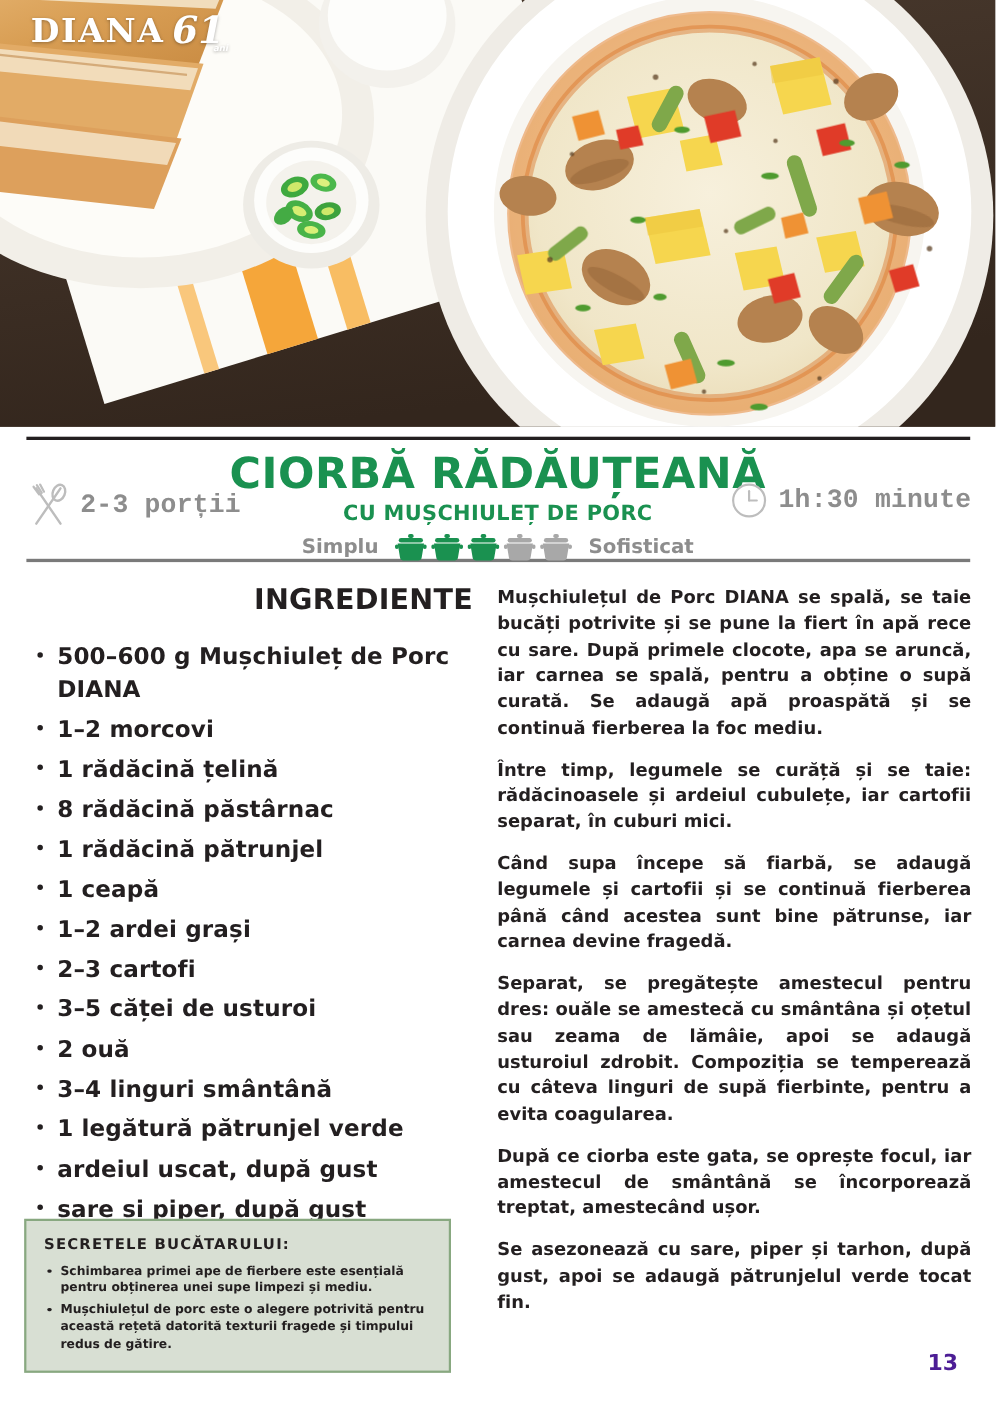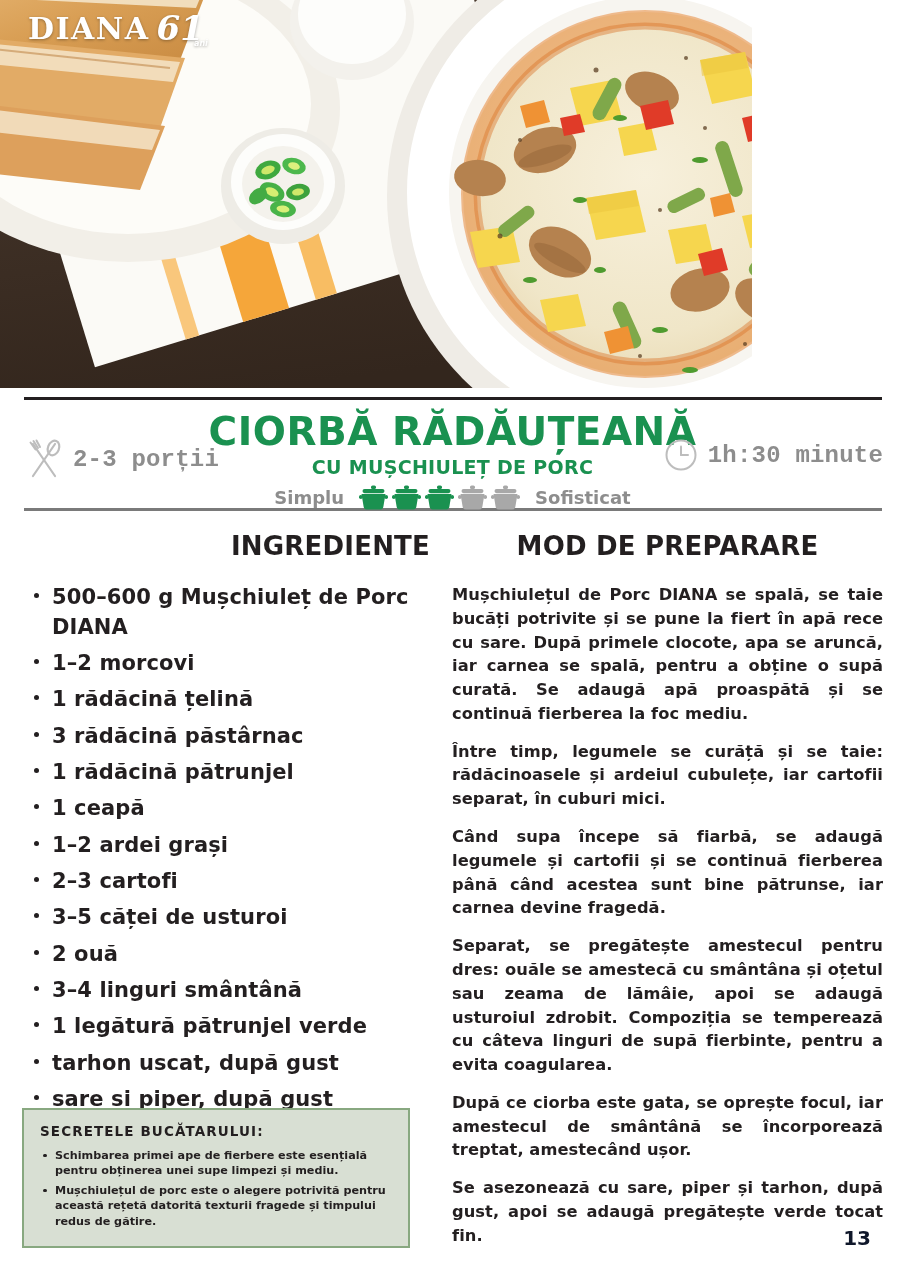--- a/index.html
+++ b/index.html
@@ -9,21 +9,21 @@
     height: 1280px;
     background: #ffffff;
     font-family: "DejaVu Sans", "Liberation Sans", sans-serif;
     overflow: hidden;
     position: relative;
   }
 
   
   .photo {
     position: relative;
-    width: 752px;
+    width: 905px;
     height: 388px;
     overflow: hidden;
     background: #3a2d24;
   }
   .photo-svg { position: absolute; inset: 0; width: 905px; height: 388px; display: block; }
 
   .logo {
     position: absolute;
     left: 28px;
     top: 14px;
@@ -220,21 +220,21 @@
     border-radius: 50%;
     background: #231f20;
   }
 
   .page-number {
     position: absolute;
     right: 34px;
     bottom: 30px;
     font-size: 20px;
     font-weight: bold;
-    color: #0f172a;
+    color: #4c1d95;
   }
 </style>
 </head>
 <body>
 
 <div class="photo">
   <svg class="photo-svg" viewBox="0 0 905 388" preserveAspectRatio="xMidYMid slice">
     <defs>
       <radialGradient id="soupg" cx="50%" cy="45%" r="62%">
         <stop offset="0%" stop-color="#f7f0dc"></stop>
@@ -483,42 +483,41 @@
 
 <div class="rule-bottom"></div>
 
 <div class="content">
   <div class="col-left">
     <h2 class="section-head">INGREDIENTE</h2>
     <ul class="ing-list">
         <li>500–600 g Mușchiuleț de Porc DIANA</li>
         <li>1–2 morcovi</li>
         <li>1 rădăcină țelină</li>
-        <li>3 rădăcină păstârnac</li>
+        <li>8 rădăcină păstârnac</li>
         <li>1 rădăcină pătrunjel</li>
         <li>1 ceapă</li>
         <li>1–2 ardei grași</li>
         <li>2–3 cartofi</li>
         <li>3–5 căței de usturoi</li>
         <li>2 ouă</li>
         <li>3–4 linguri smântână</li>
         <li>1 legătură pătrunjel verde</li>
-        <li>tarhon uscat, după gust</li>
+        <li>ardeiul uscat, după gust</li>
         <li>sare și piper, după gust</li>
       </ul>
   </div>
   <div class="col-right">
-    <h2 class="section-head center">MOD DE PREPARARE</h2>
     <div class="prep">
         <p>Mușchiulețul de Porc DIANA se spală, se taie bucăți potrivite și se pune la fiert în apă rece cu sare. După primele clocote, apa se aruncă, iar carnea se spală, pentru a obține o supă curată. Se adaugă apă proaspătă și se continuă fierberea la foc mediu.</p>
         <p>Între timp, legumele se curăță și se taie: rădăcinoasele și ardeiul cubulețe, iar cartofii separat, în cuburi mici.</p>
         <p>Când supa începe să fiarbă, se adaugă legumele și cartofii și se continuă fierberea până când acestea sunt bine pătrunse, iar carnea devine fragedă.</p>
         <p>Separat, se pregătește amestecul pentru dres: ouăle se amestecă cu smântâna și oțetul sau zeama de lămâie, apoi se adaugă usturoiul zdrobit. Compoziția se temperează cu câteva linguri de supă fierbinte, pentru a evita coagularea.</p>
         <p>După ce ciorba este gata, se oprește focul, iar amestecul de smântână se încorporează treptat, amestecând ușor.</p>
-        <p>Se asezonează cu sare, piper și tarhon, după gust, apoi se adaugă pregătește verde tocat fin.</p>
+        <p>Se asezonează cu sare, piper și tarhon, după gust, apoi se adaugă pătrunjelul verde tocat fin.</p>
       </div>
   </div>
 </div>
 
 <div class="secrets">
   <div class="secrets-title">SECRETELE BUCĂTARULUI:</div>
   <ul>
       <li>Schimbarea primei ape de fierbere este esențială pentru obținerea unei supe limpezi și mediu.</li>
       <li>Mușchiulețul de porc este o alegere potrivită pentru această rețetă datorită texturii fragede și timpului redus de gătire.</li>
     </ul>

